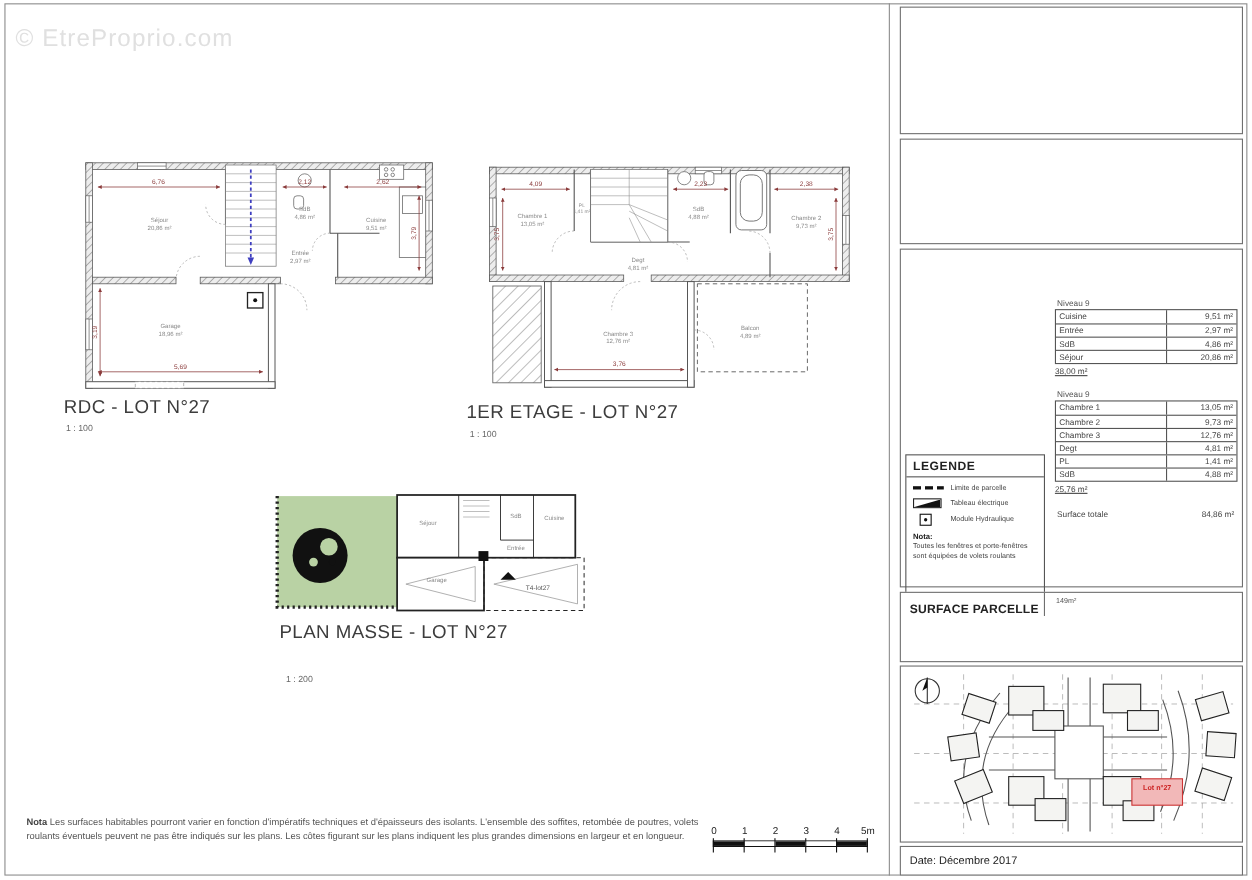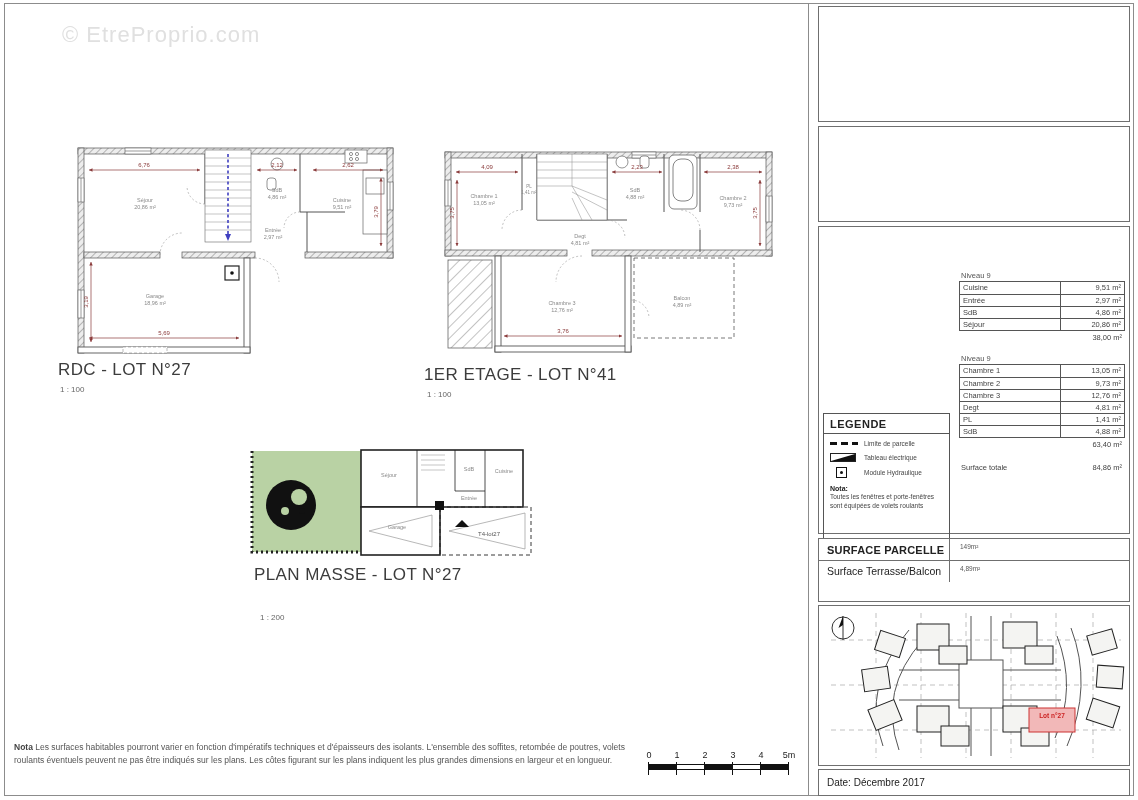--- a/index.html
+++ b/index.html
@@ -1,27 +1,27 @@
 <!DOCTYPE html>
 <html><head>
 <meta charset="utf-8">
 <style>
   * { box-sizing: border-box; margin: 0; padding: 0; }
   html,body { width:1138px; height:800px; background:#fff; font-family:"Liberation Sans",sans-serif; color:#333; position:relative; overflow:hidden; }
   .abs { position:absolute; }
   .page-frame { position:absolute; left:4px; top:3px; right:4px; bottom:4px; border:1px solid #8c8c8c; }
   .main-divider { position:absolute; left:808px; top:3px; width:1px; bottom:4px; background:#8c8c8c; }
 
-  .watermark { left:14px; top:22px; font-size:22px; color:#e0e0e0; letter-spacing:1px;margin-left:48px; }
+  .watermark { left:14px; top:22px; font-size:22px; color:#e0e0e0; letter-spacing:1px; }
 
   .plan-title { font-size:17px; color:#3c3c3c; letter-spacing:0.4px; }
   .plan-scale { font-size:8px; color:#666; }
 
   
-  .notes { left:14px; top:741px; width:622px; font-size:8.5px; line-height:13px; color:#555; }
+  .notes { left:24px; top:741px; width:622px; font-size:8.5px; line-height:13px; color:#555; }
   .notes b { color:#444; }
   .notes p + p { margin-top:5px; }
 
   
   .scalebar { left:648px; top:750px; width:142px; height:30px; }
   .scalebar .num { position:absolute; top:0; font-size:9px; color:#222; transform:translateX(-50%); }
   .scalebar .bar { position:absolute; left:0; top:14px; width:141px; height:6px; border:1px solid #111; display:flex; }
   .scalebar .seg { width:28px; height:100%; }
   .scalebar .tick { position:absolute; top:12px; width:1px; height:13px; background:#111; }
 
@@ -33,40 +33,40 @@
   .sb-main .hdr { height:32px; line-height:32px; text-align:center; font-weight:bold; font-size:11.5px; color:#222; border-bottom:1px solid #6f6f6f; letter-spacing:0.3px; }
 
   .surf { position:absolute; left:140px; top:42px; width:166px; font-size:7.5px; color:#444; }
   .surf .title-box { border:1px solid #555; height:27px; line-height:27px; text-align:center; font-size:11px; color:#333; margin-bottom:8px; }
   .surf .lvl { font-size:7.5px; margin:2px 0 1px 2px; color:#555; }
   .surf .tbl { border:1px solid #555; }
   .surf .row { display:flex; height:12px; line-height:11px; border-top:1px solid #555; }
   .surf .row:first-child { border-top:none; }
   .surf .row .lbl { flex:1; padding-left:3px; }
   .surf .row .val { width:64px; border-left:1px solid #555; text-align:right; padding-right:3px; }
-  .surf .sub { text-align:right; padding-right:3px; height:13px; line-height:13px; }
+  .surf .sub { text-align:left; padding-right:3px; height:13px; line-height:13px;text-decoration:underline; }
   .surf .tot { display:flex; margin-top:12px; }
   .surf .tot .lbl { flex:1; padding-left:2px; }
   .surf .tot .val { text-align:right; padding-right:3px; }
 
   .legend { position:absolute; left:4px; top:186px; width:127px; height:134px; border:1px solid #555; font-size:6.5px; color:#444; }
   .legend .ttl { font-size:11px; font-weight:bold; color:#222; padding:4px 6px 3px 6px; border-bottom:1px solid #555; letter-spacing:0.5px; }
   .legend .item { display:flex; align-items:center; margin:6px 6px 0 6px; }
   .legend .sym { width:34px; flex:none; display:flex; align-items:center; }
   .sym-limit { width:28px; height:3px; background:repeating-linear-gradient(90deg,#111 0 7px,transparent 7px 11px); }
   .sym-elec-box { width:26px; height:9px; border:1px solid #222; position:relative; overflow:hidden; }
   .sym-elec-box i { position:absolute; inset:0; background:#111; clip-path:polygon(0 100%,100% 0,100% 100%); }
   .sym-hydro { width:11px; height:11px; border:1.5px solid #111; position:relative; margin-left:6px; }
   .sym-hydro i { position:absolute; left:3px; top:3px; width:3px; height:3px; background:#111; border-radius:50%; }
   .legend .nota { margin:7px 6px 0 6px; }
   .legend .nota b { font-size:7px; color:#222; }
   .legend .nota div { line-height:8.5px; margin-top:1px; }
 
   .sb-parcelle { top:538px; height:64px; }
-  .parc-row { display:flex; height:21.3px; border-top:1px solid #6f6f6f; align-items:center; }
+  .parc-row { display:flex; height:21.3px; border-top:1px solid #6f6f6f; align-items:flex-end; }
   .parc-row:first-child { border-top:none; }
   .parc-row .lbl { width:130px; padding-left:8px; font-size:10.5px; color:#222; }
   .parc-row.first .lbl { font-weight:bold; font-size:11px; letter-spacing:0.2px; }
   .parc-row .val { flex:1; border-left:1px solid #6f6f6f; height:100%; font-size:6.5px; color:#555; padding:4px 0 0 10px; }
 
   .sb-map { top:605px; height:161px; padding:2px; }
   .sb-date { top:769px; height:27px; line-height:25px; font-size:10px; padding-left:8px; color:#222; }
 
   svg text { font-family:"Liberation Sans",sans-serif; }
   .roomname, .roomarea { fill:#8a8a8a; font-size:5.5px; text-anchor:middle; }
@@ -304,21 +304,21 @@
     <text class="roomname" x="301" y="60">Chambre 2</text>
     <text class="roomarea" x="301" y="67">9,73 m²</text>
     <text class="roomname" x="148" y="98">Degt</text>
     <text class="roomarea" x="148" y="105">4,81 m²</text>
     <text class="roomname" x="130" y="165">Chambre 3</text>
     <text class="roomarea" x="130" y="172">12,76 m²</text>
     <text class="roomname" x="250" y="160">Balcon</text>
     <text class="roomarea" x="250" y="167">4,89 m²</text>
   </g>
 </svg>
-<div class="abs plan-title" style="left:424px;top:365px">1ER ETAGE - LOT N°41</div>
+<div class="abs plan-title" style="left:424px;top:365px">1ER ETAGE - LOT N°27</div>
 <div class="abs plan-scale" style="left:427px;top:390px">1 : 100</div>
 
 <svg class="abs" style="left:249px;top:441px" width="286" height="122" viewBox="0 0 286 122">
 
   <rect x="3" y="10" width="109" height="101" fill="#b9d2a4"></rect>
   <path d="M3,10 L3,111 L112,111" fill="none" stroke="#222" stroke-width="3" stroke-dasharray="2,3"></path>
   <g>
     <circle cx="42" cy="64" r="25" fill="#111"></circle>
     <circle cx="50" cy="56" r="8" fill="#b9d2a4"></circle>
     <circle cx="36" cy="70" r="4" fill="#b9d2a4"></circle>
@@ -433,21 +433,21 @@
         </div>
       <div class="row">
           <span class="lbl">PL</span>
           <span class="val">1,41 m²</span>
         </div>
       <div class="row">
           <span class="lbl">SdB</span>
           <span class="val">4,88 m²</span>
         </div>
     </div>
-    <div class="sub">63,40 m²</div>
+    <div class="sub">25,76 m²</div>
     <div class="tot">
       <span class="lbl">Surface totale</span>
       <span class="val">84,86 m²</span>
     </div>
   </div>
 
   <div class="legend">
     <div class="ttl">LEGENDE</div>
     <div class="item">
       <span class="sym">
@@ -475,24 +475,20 @@
       <b>Nota:</b>
       <div>Toutes les fenêtres et porte-fenêtres sont équipées de volets roulants</div>
     </div>
   </div>
 </div>
 
 <div class="sb-box sb-parcelle">
   <div class="parc-row first">
     <span class="lbl">SURFACE PARCELLE</span>
     <span class="val">149m²</span>
-  </div>
-  <div class="parc-row">
-    <span class="lbl">Surface Terrasse/Balcon</span>
-    <span class="val">4,89m²</span>
   </div>
 </div>
 
 <div class="sb-box sb-map">
   <svg width="308" height="155" viewBox="0 0 308 155">
 
     <g stroke="#999" stroke-width="0.6" stroke-dasharray="5,4">
       <line x1="55" y1="5" x2="55" y2="150"></line>
         <line x1="100" y1="5" x2="100" y2="150"></line>
       <line x1="145" y1="5" x2="145" y2="150"></line>

